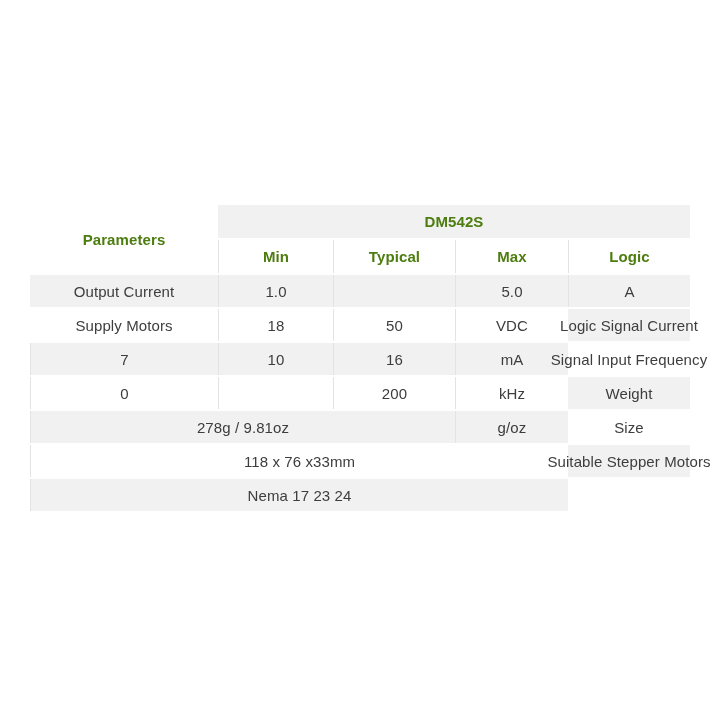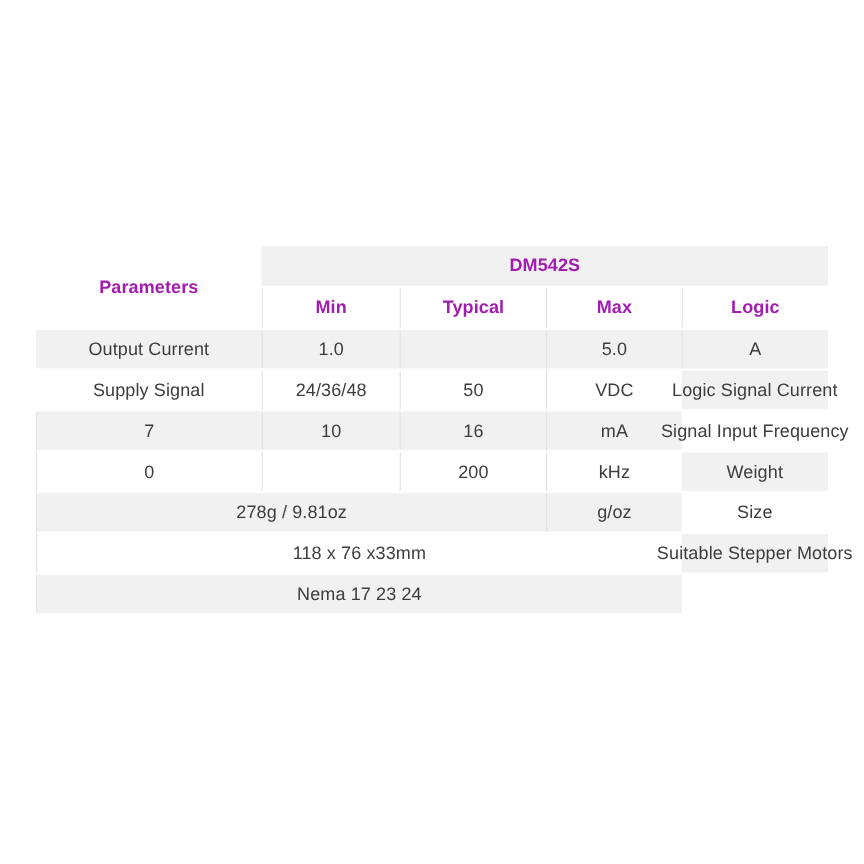--- a/index.html
+++ b/index.html
@@ -30,21 +30,21 @@
   .cell {
     display: flex;
     align-items: center;
     justify-content: center;
     box-sizing: border-box;
     white-space: nowrap;
     letter-spacing: 0.1px;
   }
   .bold {
     font-weight: bold;
-    color: #a21caf;
+    color: #4d7c0f;
   }
   .gray { background: #f1f1f1; }
   .bl { border-left: 1px solid #e3e3e3; }
   .corner { grid-row: 1 / 3; grid-column: 1; }
   .span3 { grid-column: span 3; }
   .span4 { grid-column: span 4; }
 </style>
 </head>
 <body>
 
@@ -58,22 +58,22 @@
     <div class="cell bold bl">Typical</div>
     <div class="cell bold bl">Max</div>
     <div class="cell bold bl">Logic</div>
 
     <div class="cell gray">Output Current</div>
     <div class="cell gray bl">1.0</div>
     <div class="cell gray bl"></div>
     <div class="cell gray bl">5.0</div>
     <div class="cell gray bl">A</div>
 
-    <div class="cell">Supply Signal</div>
-    <div class="cell bl">24/36/48</div>
+    <div class="cell">Supply Motors</div>
+    <div class="cell bl">18</div>
     <div class="cell bl">50</div>
     <div class="cell bl">VDC</div>
 
     <div class="cell gray">Logic Signal Current</div>
     <div class="cell gray bl">7</div>
     <div class="cell gray bl">10</div>
     <div class="cell gray bl">16</div>
     <div class="cell gray bl">mA</div>
 
     <div class="cell">Signal Input Frequency</div>

